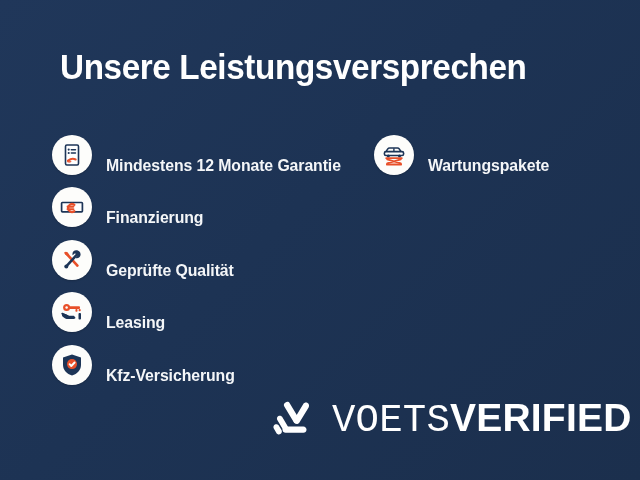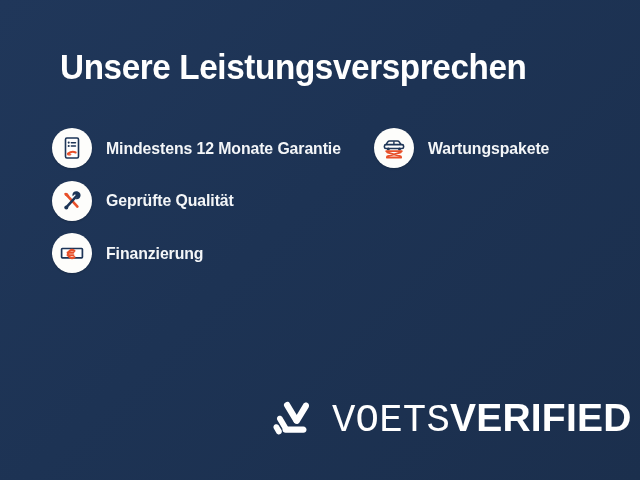--- a/index.html
+++ b/index.html
@@ -47,21 +47,21 @@
 
   .col {
     position: absolute;
     top: 0;
   }
   .col-left  { left: 52px;  width: 330px; }
   .col-right { left: 374px; width: 255px; }
 
   .item {
     display: flex;
-    align-items: center;
+    align-items: flex-end;
     height: 52.5px;
   }
 
   .icon-badge {
     width: 40px;
     height: 40px;
     min-width: 40px;
     border-radius: 50%;
     background: #fdfdfb;
     display: flex;
@@ -124,47 +124,74 @@
             <path d="M9 18.6c2.6-1.9 5-2.4 7.6-1.1" stroke="#e8502a" stroke-width="2.1" fill="none" stroke-linecap="round"></path>
             <ellipse cx="10.2" cy="19.6" rx="2.3" ry="1.1" fill="#e8502a" opacity="0.85"></ellipse>
           </svg>
         </span>
         <span class="item-label">Mindestens 12 Monate Garantie</span>
       </div>
 
       <div class="item">
         <span class="icon-badge">
           <svg width="26" height="26" viewBox="0 0 26 26">
+            <rect x="2.6" y="8.5" width="20.8" height="9.4" rx="0.8" fill="#fff" stroke="#1d3557" stroke-width="1.7"></rect>
+            <path d="M15.4 10.9a3.9 3.9 0 1 0 0 6.2" stroke="#e8502a" stroke-width="2.2" fill="none" stroke-linecap="round"></path>
+            <line x1="8.6" y1="12.6" x2="14.4" y2="12.6" stroke="#e8502a" stroke-width="2.1" stroke-linecap="round"></line>
+            <line x1="8.6" y1="15.2" x2="14.4" y2="15.2" stroke="#e8502a" stroke-width="2.1" stroke-linecap="round"></line>
+          </svg>
+        </span>
+        <span class="item-label">Finanzierung</span>
+      </div>
+
+      <div class="item">
+        <span class="icon-badge">
+          <svg width="26" height="26" viewBox="0 0 26 26">
             <g stroke="#e8502a" stroke-width="2.6" stroke-linecap="round">
               <line x1="7.4" y1="6.6" x2="18.4" y2="18.6"></line>
             </g>
             <path d="M5.3 5.2c1.5-1.1 3.6-0.4 4 1.3l1 1-1.8 1.8-1-1c-1.7-0.3-2.5-2.2-2.2-3.1z" fill="#e8502a"></path>
             <g stroke="#1d3557" stroke-width="2.5" stroke-linecap="round">
               <line x1="18.6" y1="6.8" x2="8.2" y2="18.4"></line>
             </g>
             <path d="M20.4 4.6c1.6 1.5 1.6 4.1 0 5.6-1.1 1.1-2.7 1.3-4 0.8l1.9-1.9-0.6-2.1-2.1-0.6-1.9 1.9c-0.5-1.3-0.3-2.9 0.8-4 1.5-1.5 4.1-1.5 5.9 0.3z" fill="#1d3557"></path>
             <circle cx="7.3" cy="19.4" r="2" fill="#1d3557"></circle>
           </svg>
         </span>
         <span class="item-label">Geprüfte Qualität</span>
       </div>
 
       <div class="item">
         <span class="icon-badge">
           <svg width="26" height="26" viewBox="0 0 26 26">
-            <rect x="2.6" y="8.5" width="20.8" height="9.4" rx="0.8" fill="#fff" stroke="#1d3557" stroke-width="1.7"></rect>
-            <path d="M15.4 10.9a3.9 3.9 0 1 0 0 6.2" stroke="#e8502a" stroke-width="2.2" fill="none" stroke-linecap="round"></path>
-            <line x1="8.6" y1="12.6" x2="14.4" y2="12.6" stroke="#e8502a" stroke-width="2.1" stroke-linecap="round"></line>
-            <line x1="8.6" y1="15.2" x2="14.4" y2="15.2" stroke="#e8502a" stroke-width="2.1" stroke-linecap="round"></line>
-          </svg>
-        </span>
-        <span class="item-label">Finanzierung</span>
-      </div>
-
-
+            <g fill="#e8502a">
+              <circle cx="7.6" cy="8.6" r="3.5"></circle>
+              <rect x="9.8" y="7.2" width="11.2" height="2.9" rx="1"></rect>
+              <rect x="16.4" y="10.1" width="2.1" height="2.6" rx="0.8"></rect>
+              <rect x="19.6" y="10.1" width="2.1" height="2.2" rx="0.8"></rect>
+            </g>
+            <circle cx="7.6" cy="8.6" r="1.25" fill="#fdfdfb"></circle>
+            <path d="M3.2 14.6l6.5 3.1h4.9" stroke="#1d3557" stroke-width="1.8" fill="none" stroke-linecap="round" stroke-linejoin="round"></path>
+            <path d="M3.2 14.6c3.4 0 6 1.4 7.6 3.1h4.2c1 0 1.4 0.5 1.4 1.1 0 0.7-0.6 1.2-1.5 1.2H8.8c-1.5 0-2.6-0.5-3.7-1.3L3 16.9z" fill="#1d3557"></path>
+            <rect x="19.5" y="14" width="2.5" height="6.4" rx="0.9" fill="#1d3557"></rect>
+          </svg>
+        </span>
+        <span class="item-label">Leasing</span>
+      </div>
+
+      <div class="item">
+        <span class="icon-badge">
+          <svg width="26" height="26" viewBox="0 0 26 26">
+            <path d="M13 2.4l9 3.1v7.3c0 5.3-3.7 9.3-9 10.8-5.3-1.5-9-5.5-9-10.8V5.5z" fill="#1d3557"></path>
+            <circle cx="13" cy="12.1" r="5" fill="#e8502a"></circle>
+            <path d="M10.6 12.2l1.7 1.8 3.3-3.5" stroke="#fdfdfb" stroke-width="1.9" fill="none" stroke-linecap="round" stroke-linejoin="round"></path>
+          </svg>
+        </span>
+        <span class="item-label">Kfz-Versicherung</span>
+      </div>
     </div>
 
     <div class="col col-right">
 
       <div class="item">
         <span class="icon-badge">
           <svg width="26" height="26" viewBox="0 0 26 26">
             <path d="M4.6 10.2l2.2-3.3c0.4-0.6 1-0.9 1.7-0.9h8c0.7 0 1.3 0.3 1.7 0.9l2.2 3.3" fill="none" stroke="#1d3557" stroke-width="1.6" stroke-linejoin="round"></path>
             <rect x="3.4" y="9.6" width="19.2" height="3.9" rx="1.6" fill="#fff" stroke="#1d3557" stroke-width="1.6"></rect>
             <line x1="12.9" y1="6.2" x2="12.9" y2="9.6" stroke="#1d3557" stroke-width="1.4"></line>

